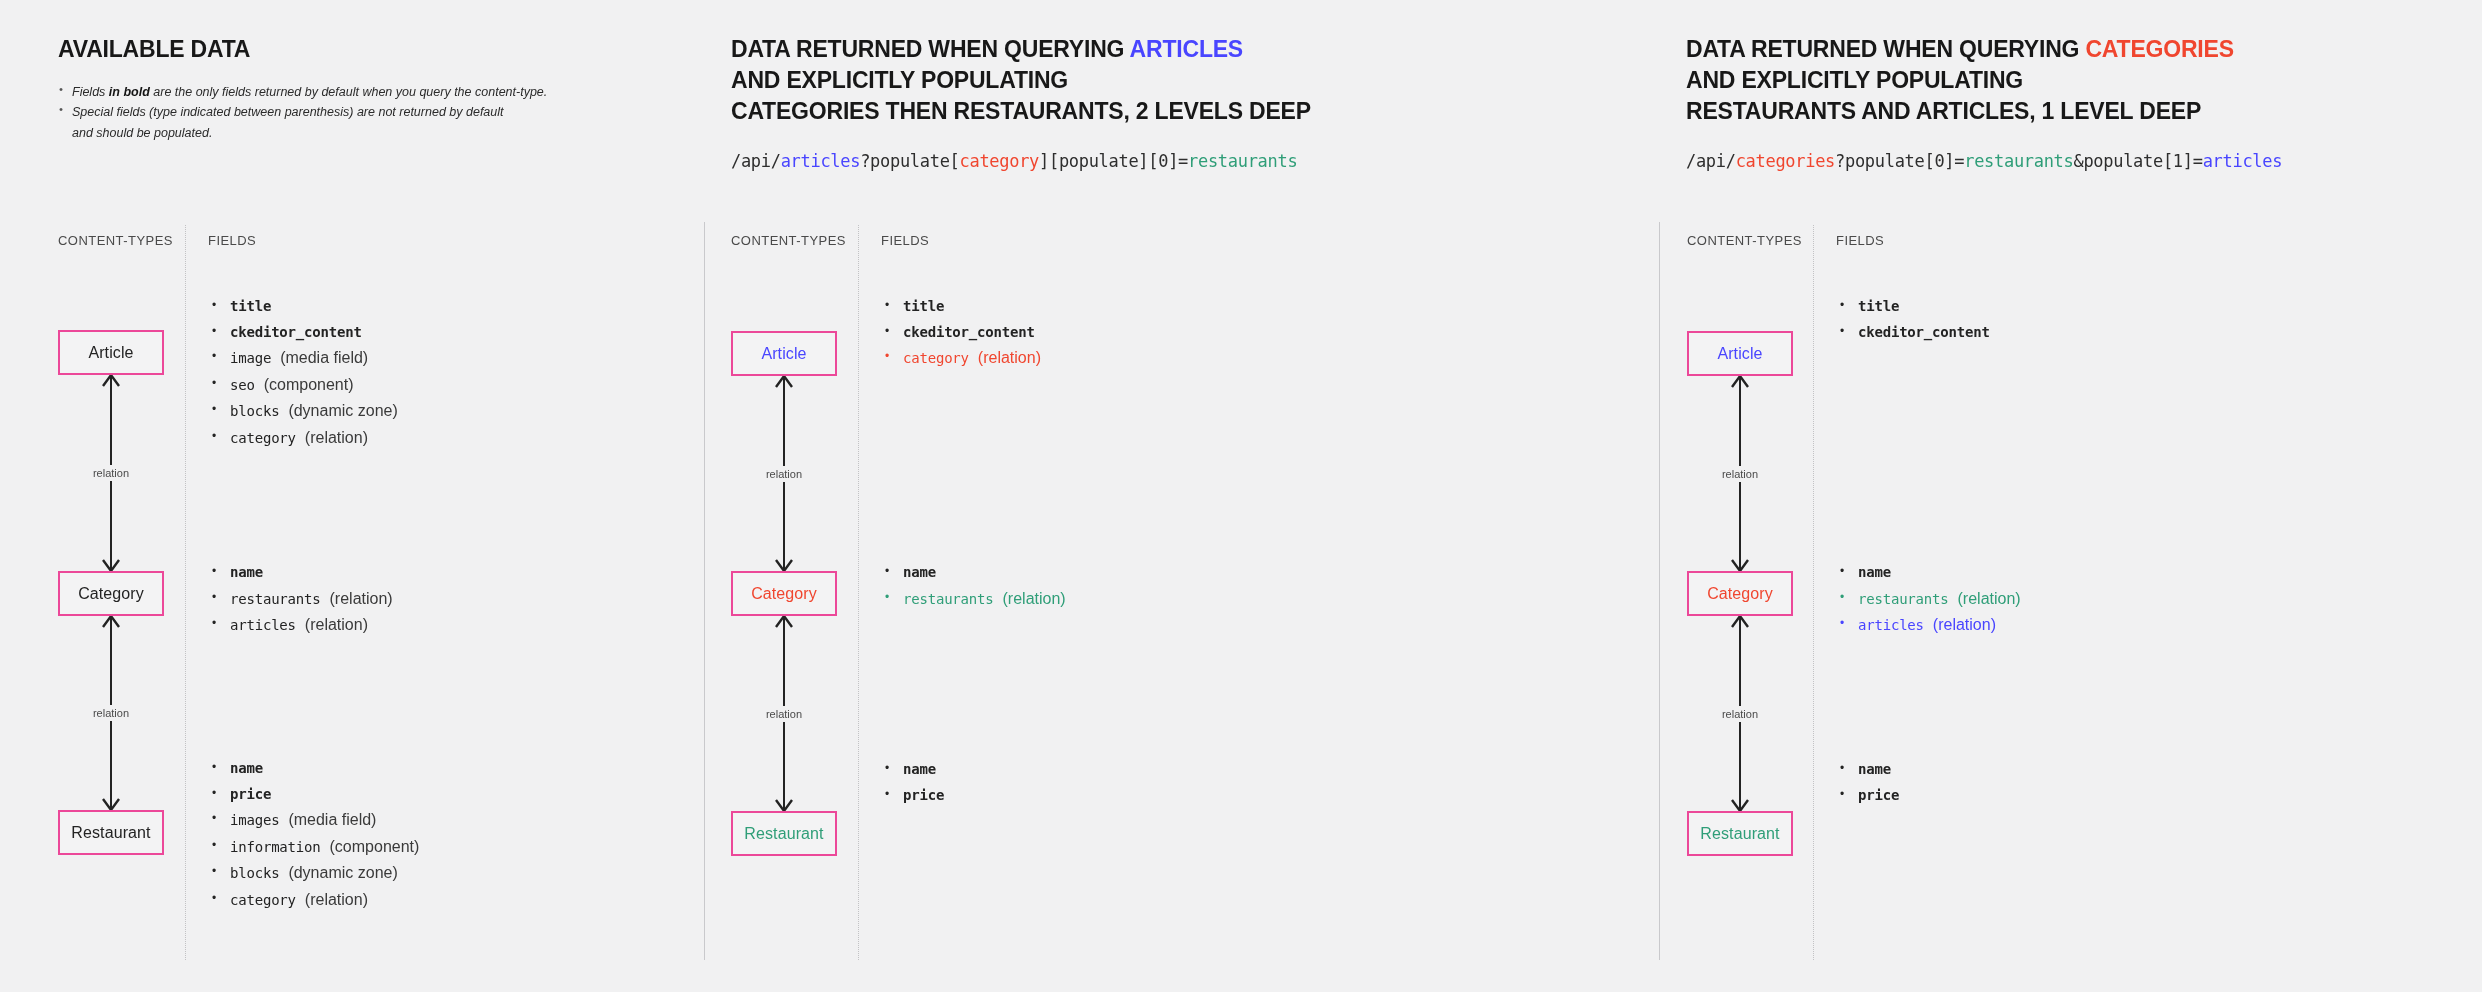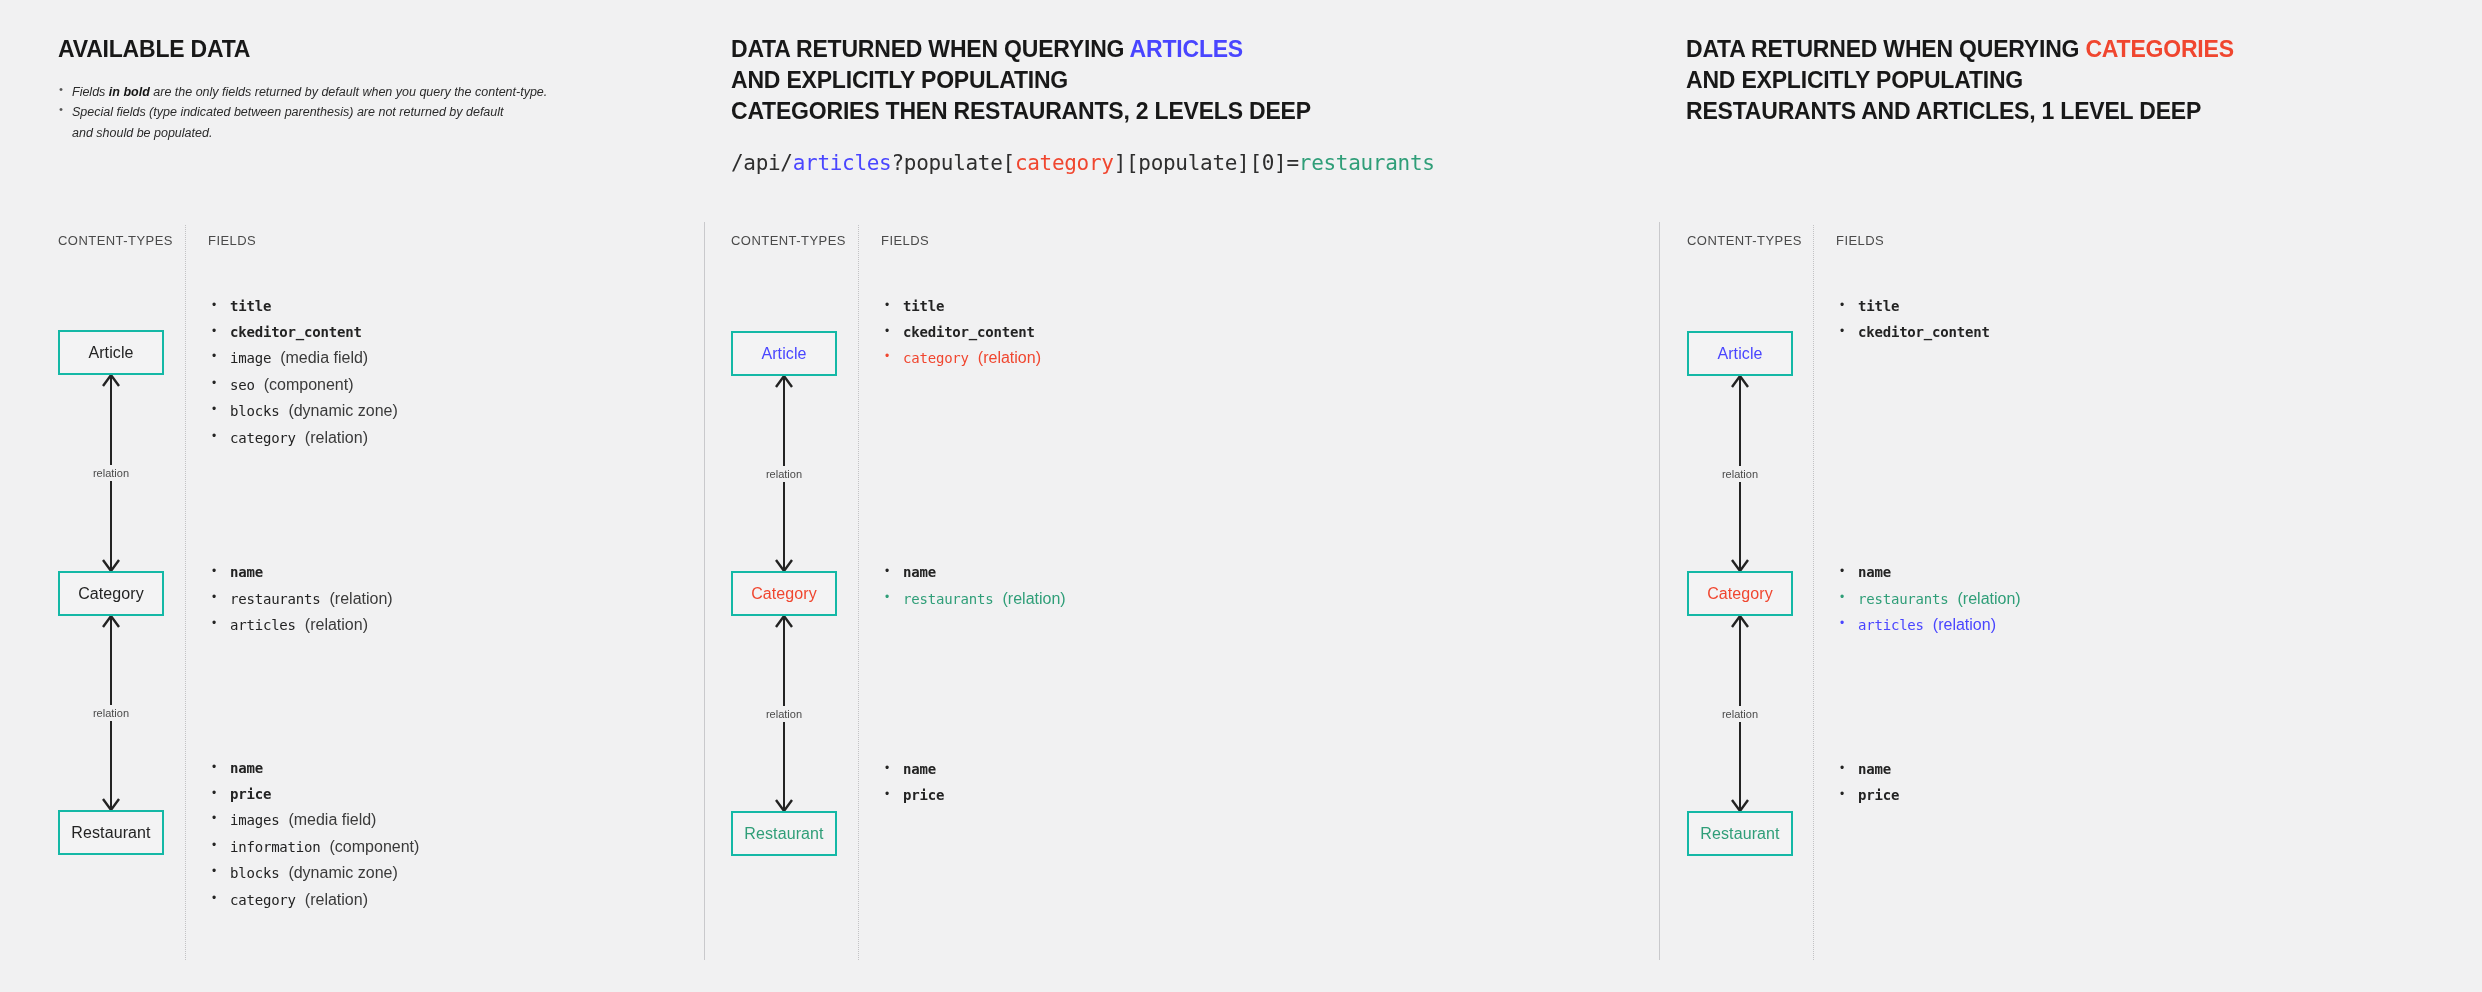--- a/index.html
+++ b/index.html
@@ -78,21 +78,21 @@
     left: 1px;
     top: -1px;
     font-size: 11px;
     color: #555;
   }
   .bullets b { font-weight: bold; color: #141414; }
 
   .endpoint {
     margin-top: 24px;
     font-family: "DejaVu Sans Mono", "Liberation Mono", monospace;
-    font-size: 21px;
+    font-size: 17px;
     letter-spacing: -0.3px;
     color: #2e2e2e;
     white-space: nowrap;
   }
   .endpoint .hl-blue  { color: #4945ff; }
   .endpoint .hl-red   { color: #f0462f; }
   .endpoint .hl-teal  { color: #2f9e78; }
 
   
   .col-label {
@@ -113,21 +113,21 @@
     border-left: 1px dotted #c2c2c4;
   }
 
   
   .graph { position: absolute; top: 0; left: 0; }
 
   .node {
     position: absolute;
     width: 106px;
     height: 45px;
-    border: 2px solid #14b8a6;
+    border: 2px solid #ec4899;
     background: #f3f3f4;
     box-sizing: border-box;
     display: flex;
     align-items: center;
     justify-content: center;
     font-size: 16px;
     color: #232323;
     letter-spacing: 0.1px;
   }
   .node.blue { color: #4945ff; }
@@ -300,20 +300,21 @@
       <div class="fields" style="left: 176px; top: 757px;">
         <div class="field-row bold c-default"><span class="field-name">name</span></div>
         <div class="field-row bold c-default"><span class="field-name">price</span></div>
       </div>
     </div>
     <div class="panel p3">
       <div class="head-block">
         <div class="title"><span>DATA RETURNED WHEN QUERYING </span><span class="hl-red">CATEGORIES</span><span>
 AND EXPLICITLY POPULATING
 RESTAURANTS AND ARTICLES, 1 LEVEL DEEP</span></div>
+        <div class="endpoint"><span>/api/</span><span class="hl-red">categories</span><span>?populate[0]=</span><span class="hl-teal">restaurants</span><span>&amp;populate[1]=</span><span class="hl-blue">articles</span></div>
       </div>
       <div class="col-label" style="left: 27px;">CONTENT-TYPES</div>
       <div class="col-label" style="left: 176px;">FIELDS</div>
       <div class="dotted" style="left: 153px;"></div>
       <svg class="graph" width="705" height="992">
         <g>
           <line x1="80" y1="376" x2="80" y2="571" stroke="#232323" stroke-width="2"></line>
           <polyline points="72,387 80,376 88,387" fill="none" stroke="#232323" stroke-width="2.4"></polyline>
           <polyline points="72,560 80,571 88,560" fill="none" stroke="#232323" stroke-width="2.4"></polyline>
         </g>

